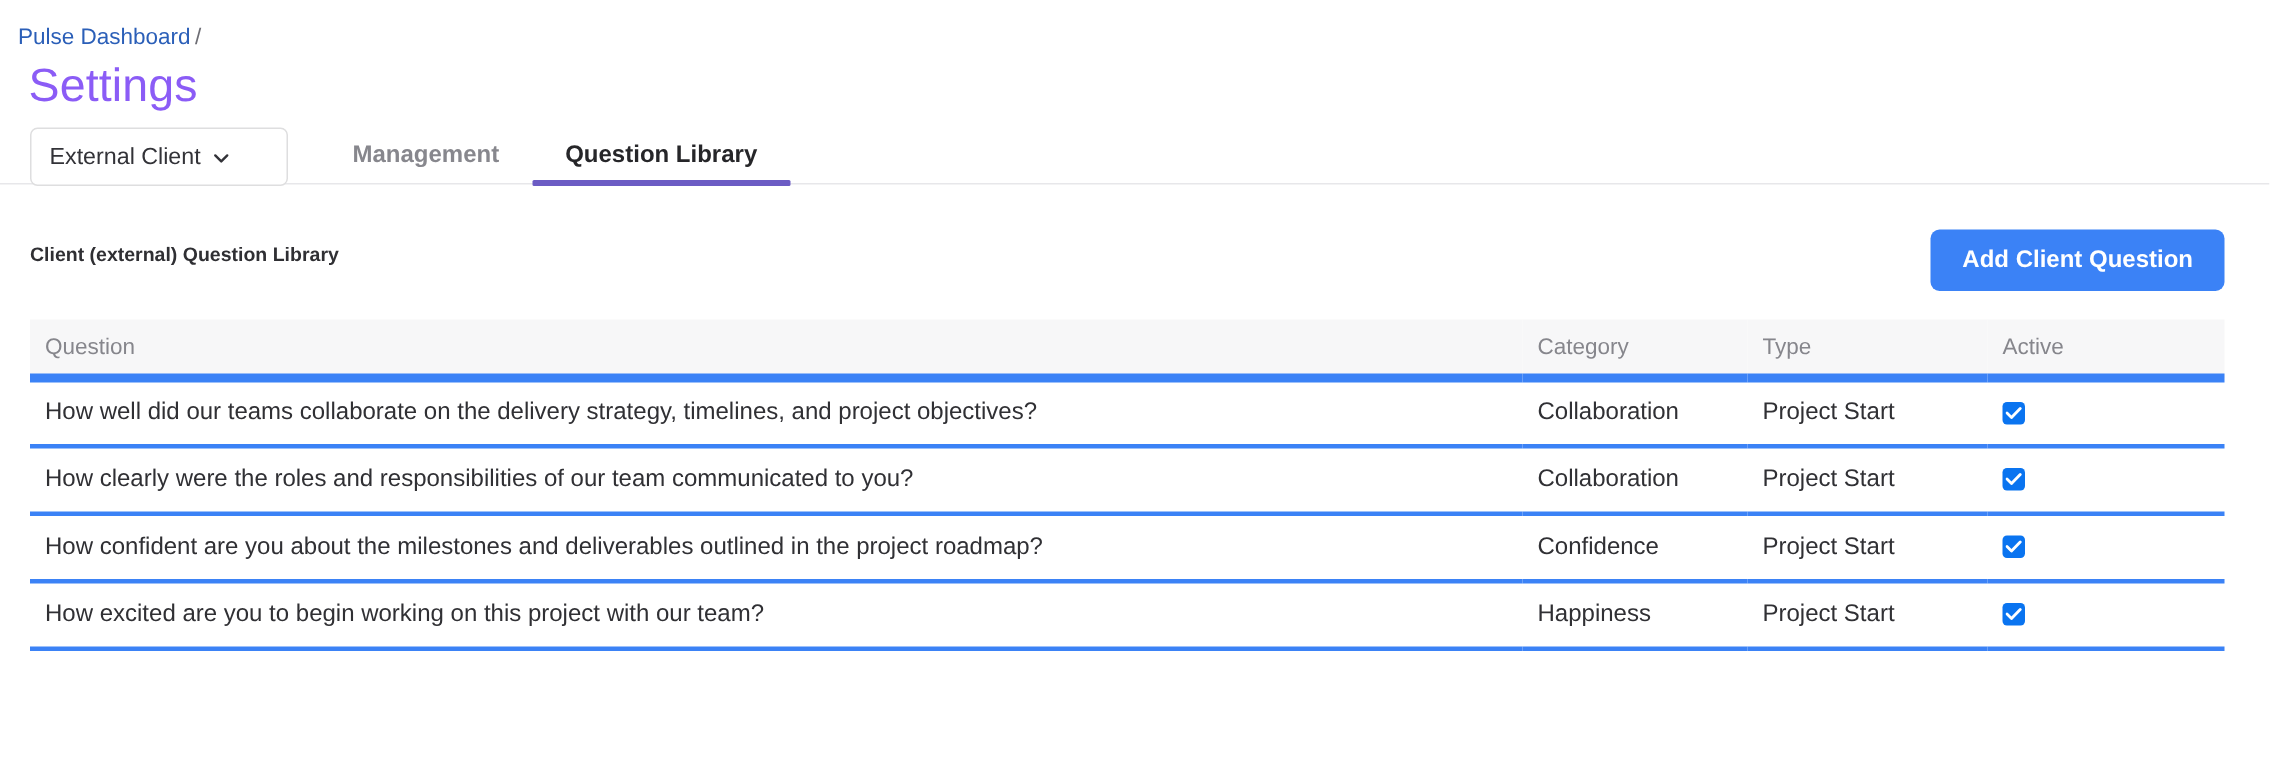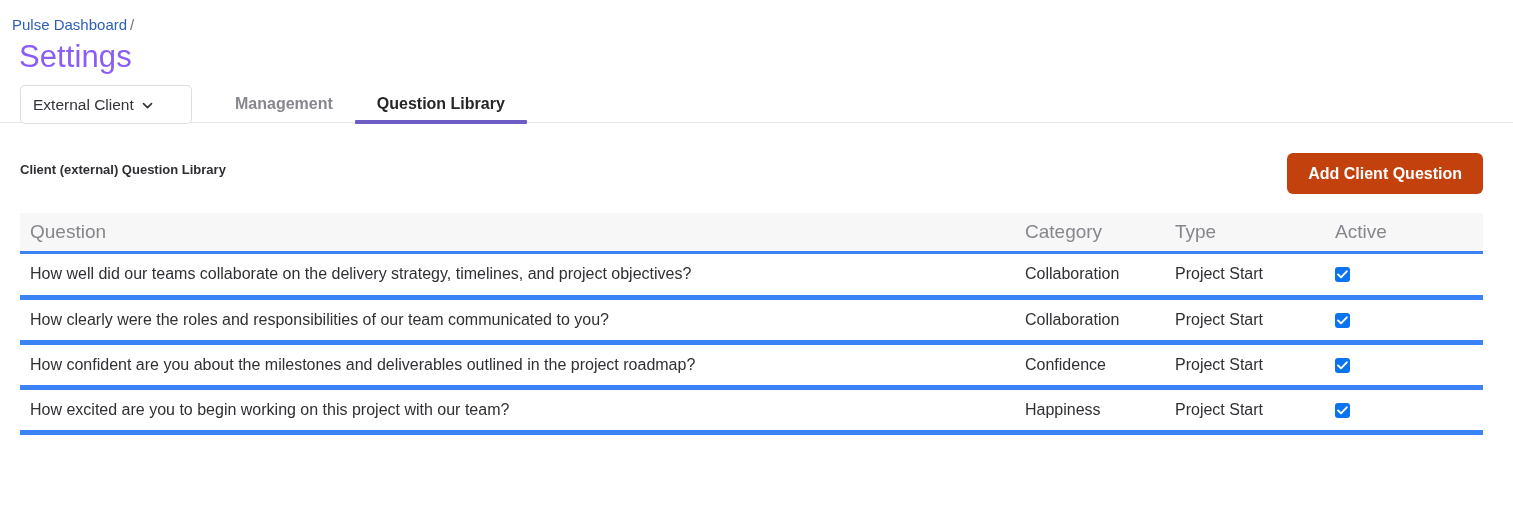--- a/index.html
+++ b/index.html
@@ -65,48 +65,48 @@
   }
 
   
   .section-title {
     position: absolute; left: 20px; top: 162px;
     font-size: 13px; font-weight: bold; color: #2f2f33;
   }
   .primary-btn {
     position: absolute; right: 30px; top: 153px;
     height: 41px; padding: 0 21px;
-    background: #c2410c; color: #ffffff;
+    background: #3b82f6; color: #ffffff;
     border: none; border-radius: 6px;
     font-family: "Liberation Sans", sans-serif;
     font-size: 16px; font-weight: bold;
     display: flex; align-items: center; justify-content: center;
     cursor: pointer; white-space: nowrap;
   }
 
   
   .table {
     position: absolute; left: 20px; top: 213px;
     width: 1463px;
     border-collapse: collapse;
     table-layout: fixed;
   }
   .table thead th {
     background: #f7f7f8;
     height: 39px;
     text-align: left;
-    font-size: 19px; font-weight: 400; color: #86868c;
+    font-size: 15px; font-weight: 400; color: #86868c;
     padding: 0 0 0 10px;
-    border-bottom: 3px solid #3b82f6;
+    border-bottom: 6px solid #3b82f6;
   }
   .table tbody td {
     height: 45px;
     font-size: 16px; color: #303034;
     padding: 0 0 0 10px;
-    border-bottom: 5px solid #3b82f6;
+    border-bottom: 3px solid #3b82f6;
     vertical-align: middle;
     white-space: nowrap; overflow: hidden; text-overflow: ellipsis;
   }
   .col-question { width: 995px; }
   .col-category { width: 150px; }
   .col-type     { width: 160px; }
   .col-active   { width: 158px; }
 
   .cb {
     width: 15px; height: 15px; border-radius: 3px;

